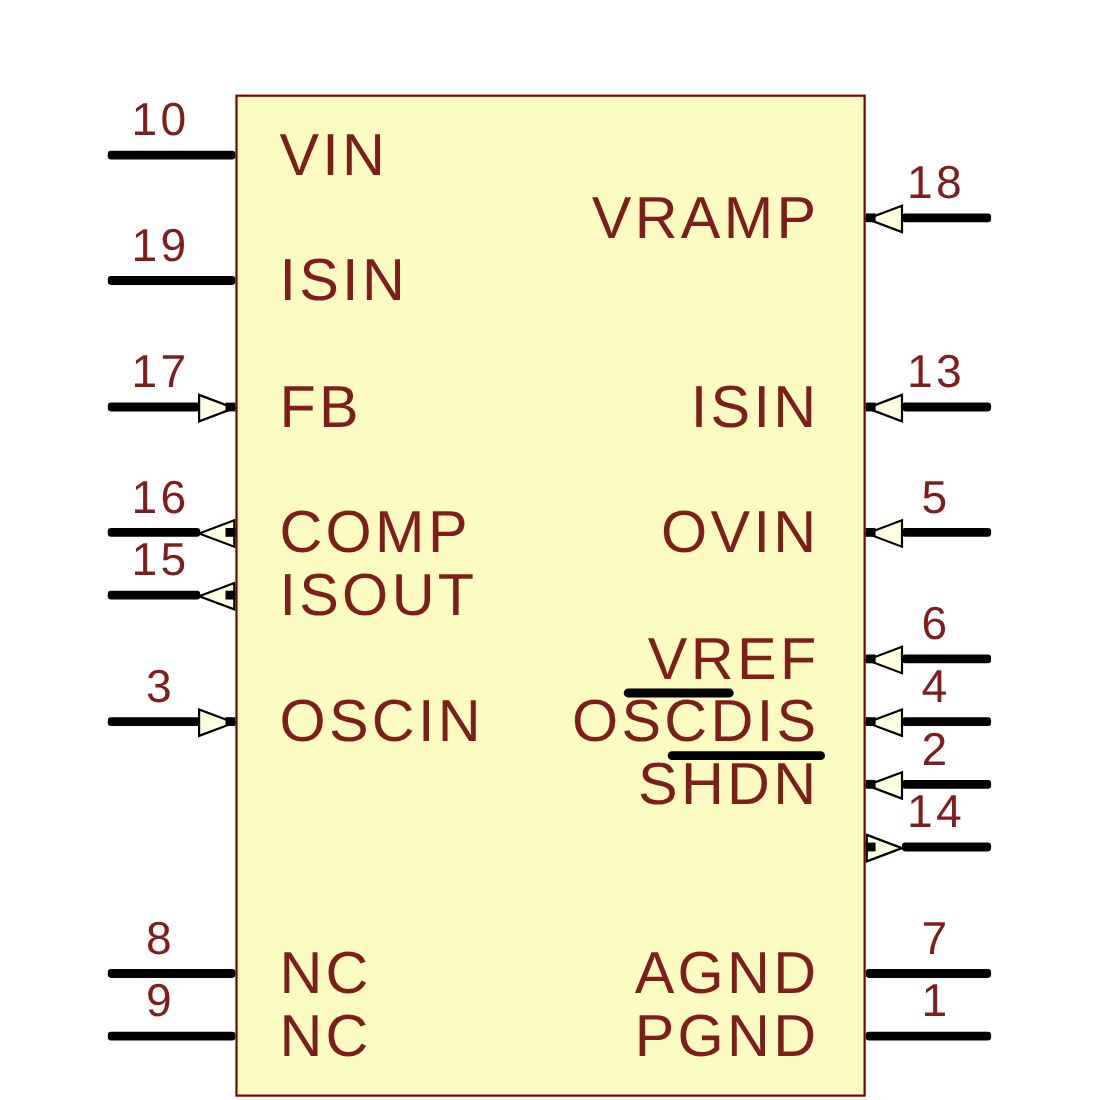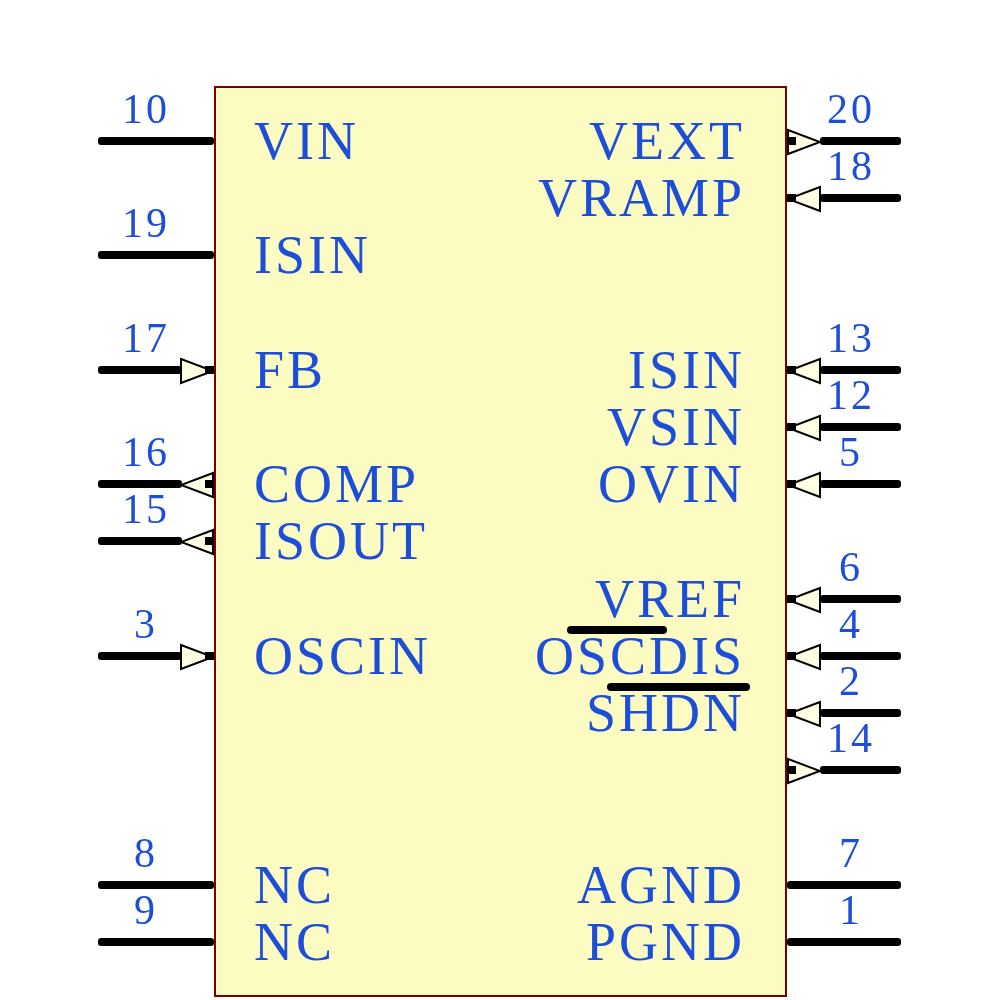--- a/index.html
+++ b/index.html
@@ -1,18 +1,18 @@
 <!DOCTYPE html>
 <html><head>
 <meta charset="utf-8">
 <style>
   html,body{margin:0;padding:0;background:#ffffff;}
   .canvas{
     position:relative;width:1000px;height:1000px;background:#ffffff;overflow:hidden;
-    font-family:Liberation Serif, serif;color:#1d4ed8;
+    font-family:Liberation Sans, sans-serif;color:#7f1d1d;
   }
   .chip-body{
     position:absolute;left:214px;top:86px;width:569px;height:907px;
     background:#fcfcc2;border:2px solid #7a0000;box-sizing:content-box;
   }
   .pin{position:absolute;left:0;width:1000px;height:120px;}
   .pin-line{position:absolute;top:56px;height:8px;background:#000;border-radius:3px;}
   .pin-number{
     position:absolute;top:8px;height:40px;line-height:40px;width:112px;
     font-size:42px;letter-spacing:3px;text-align:center;
@@ -81,51 +81,33 @@
     <div class="pin" style="top: 824.6px;">
     <div class="pin-number" style="left: 90px;">8</div>
     <div class="pin-line" style="left: 98px; width: 116px;"></div>
     <div class="pin-label left-side">NC</div>
   </div>
     <div class="pin" style="top: 881.8px;">
     <div class="pin-number" style="left: 90px;">9</div>
     <div class="pin-line" style="left: 98px; width: 116px;"></div>
     <div class="pin-label left-side">NC</div>
   </div>
-    <div class="pin" style="top: 81px;">
-    <div class="pin-number" style="left: 795px;">20</div>
-    <div class="pin-line" style="left: 820px; width: 81px;"></div>
-    <div class="pin-label right-side">VEXT</div>
-  <svg viewBox="0 0 36 28" class="pin-arrow" style="left: 786px;">
-        <polygon points="2,2 34,14 2,26" fill="#ffffe4" stroke="#000000" stroke-width="2"></polygon>
-      </svg>
-      <div class="pin-nub" style="left: 787px;"></div>
-    </div>
     <div class="pin" style="top: 138.2px;">
     <div class="pin-number" style="left: 795px;">18</div>
     <div class="pin-line" style="left: 820px; width: 81px;"></div>
     <div class="pin-label right-side">VRAMP</div>
   <svg viewBox="0 0 36 28" class="pin-arrow" style="left: 786px;">
         <polygon points="34,2 2,14 34,26" fill="#ffffe4" stroke="#000000" stroke-width="2"></polygon>
       </svg>
       <div class="pin-nub" style="left: 787px;"></div>
     </div>
     <div class="pin" style="top: 309.8px;">
     <div class="pin-number" style="left: 795px;">13</div>
     <div class="pin-line" style="left: 820px; width: 81px;"></div>
     <div class="pin-label right-side">ISIN</div>
-  <svg viewBox="0 0 36 28" class="pin-arrow" style="left: 786px;">
-        <polygon points="34,2 2,14 34,26" fill="#ffffe4" stroke="#000000" stroke-width="2"></polygon>
-      </svg>
-      <div class="pin-nub" style="left: 787px;"></div>
-    </div>
-    <div class="pin" style="top: 367px;">
-    <div class="pin-number" style="left: 795px;">12</div>
-    <div class="pin-line" style="left: 820px; width: 81px;"></div>
-    <div class="pin-label right-side">VSIN</div>
   <svg viewBox="0 0 36 28" class="pin-arrow" style="left: 786px;">
         <polygon points="34,2 2,14 34,26" fill="#ffffe4" stroke="#000000" stroke-width="2"></polygon>
       </svg>
       <div class="pin-nub" style="left: 787px;"></div>
     </div>
     <div class="pin" style="top: 424.2px;">
     <div class="pin-number" style="left: 795px;">5</div>
     <div class="pin-line" style="left: 820px; width: 81px;"></div>
     <div class="pin-label right-side">OVIN</div>
   <svg viewBox="0 0 36 28" class="pin-arrow" style="left: 786px;">

